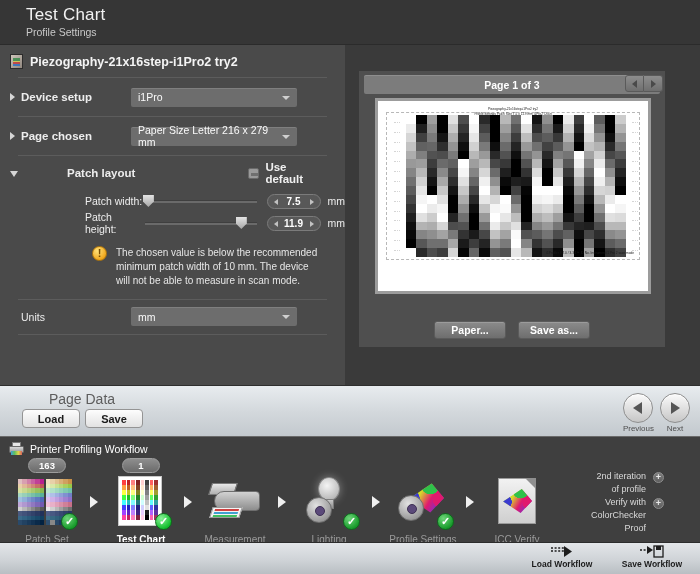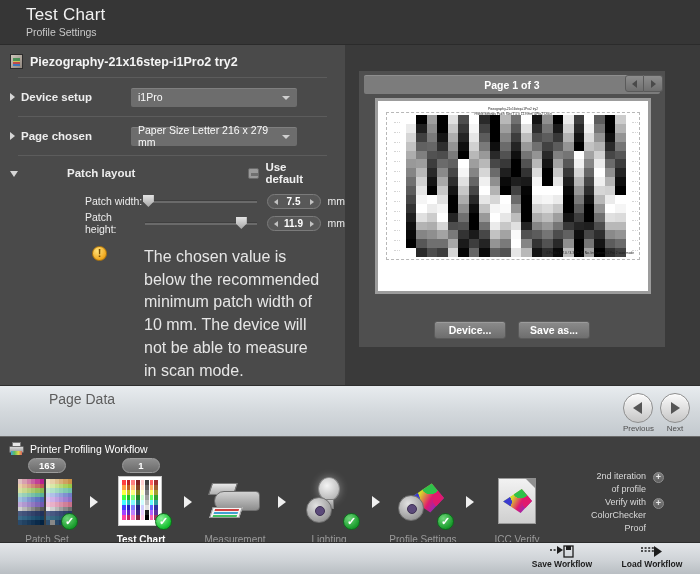--- a/index.html
+++ b/index.html
@@ -142,21 +142,21 @@
 
   .warnrow { display: flex; gap: 9px; padding: 12px 24px 10px 92px; }
   .warnicon {
     width: 15px; height: 15px; flex: none; border-radius: 50%;
     background: radial-gradient(circle at 35% 30%, #ffe27a, #f0a81e 70%, #cf8a0c);
     border: 1px solid #b3780b;
     color: #7a4e00; font-size: 11px; font-weight: bold;
     display: flex; align-items: center; justify-content: center;
     line-height: 1;
   }
-  .warntext { font-size: 16px; color: #e6e6e6; line-height: 1.42; margin-left: 28px; }
+  .warntext { font-size: 10px; color: #e6e6e6; line-height: 1.42; }
 
   .unitsrow { display: flex; align-items: center; padding: 0 18px 0 10px; height: 34px; }
   .unitslabel { font-size: 10.5px; color: #ededed; width: 110px; margin-left: 11px; }
 
   
   .rightpane {
     position: absolute; left: 359px; top: 71px; width: 306px; height: 276px;
     background: #4f4f4f;
   }
   .pvheader {
@@ -965,28 +965,32 @@
               <div class="dots">....</div>
               <div class="dots">....</div>
               <div class="dots">....</div>
             </div>
         </div>
         <div class="pvfooter">i1Profiler  8.7.0 / 3.3.1™  ID No. Instrument i1 Pro 2 scan mode</div>
       </div>
     </div>
 
     <div class="pvbuttons">
-      <div class="pvbtn">Device...</div>
+      <div class="pvbtn">Paper...</div>
       <div class="pvbtn">Save as...</div>
     </div>
   </div>
 
   <div class="pagedata">
     <div class="pdgroup">
       <div class="pdlabel">Page Data</div>
+      <div class="pdbtns">
+        <div class="pdbtn">Load</div>
+        <div class="pdbtn">Save</div>
+      </div>
     </div>
     <div class="navgroup">
       <div class="navitem">
         <div class="navcircle">
             <i class="lt2"></i>
           </div>
         <div class="navlabel">Previous</div>
       </div>
       <div class="navitem">
         <div class="navcircle">
@@ -1325,37 +1329,37 @@
       </div>
     </div>
   </div>
 
   <div class="statusbar">
     <div class="wfactions">
       <div class="wfaction">
         <div class="wfaicon">
           <svg width="26" height="13" viewBox="0 0 26 13">
             <g fill="none" stroke="#1c1c1c" stroke-width="1.3" stroke-dasharray="2 1.6">
+              <path d="M2 3 H15"></path>
+                <path d="M2 6 H15"></path>
+            </g>
+            <path d="M15 1 L23 6.5 L15 12 Z" fill="#1c1c1c"></path>
+          </svg>
+        </div>
+        <div class="wfalabel">Load Workflow</div>
+      </div>
+      <div class="wfaction">
+        <div class="wfaicon">
+          <svg width="26" height="13" viewBox="0 0 26 13">
+            <g fill="none" stroke="#1c1c1c" stroke-width="1.3" stroke-dasharray="2 1.6">
               <path d="M1 5 H9"></path>
             </g>
             <path d="M8 1 L14 5 L8 9 Z" fill="#1c1c1c"></path>
             <rect x="15" y="1" width="9" height="11" fill="none" stroke="#1c1c1c" stroke-width="1.3"></rect>
             <rect x="17" y="1" width="5" height="4" fill="#1c1c1c"></rect>
           </svg>
         </div>
         <div class="wfalabel">Save Workflow</div>
       </div>
-      <div class="wfaction">
-        <div class="wfaicon">
-          <svg width="26" height="13" viewBox="0 0 26 13">
-            <g fill="none" stroke="#1c1c1c" stroke-width="1.3" stroke-dasharray="2 1.6">
-              <path d="M2 3 H15"></path>
-                <path d="M2 6 H15"></path>
-            </g>
-            <path d="M15 1 L23 6.5 L15 12 Z" fill="#1c1c1c"></path>
-          </svg>
-        </div>
-        <div class="wfalabel">Load Workflow</div>
-      </div>
     </div>
   </div>
 
 </div>
 
 </body></html>

